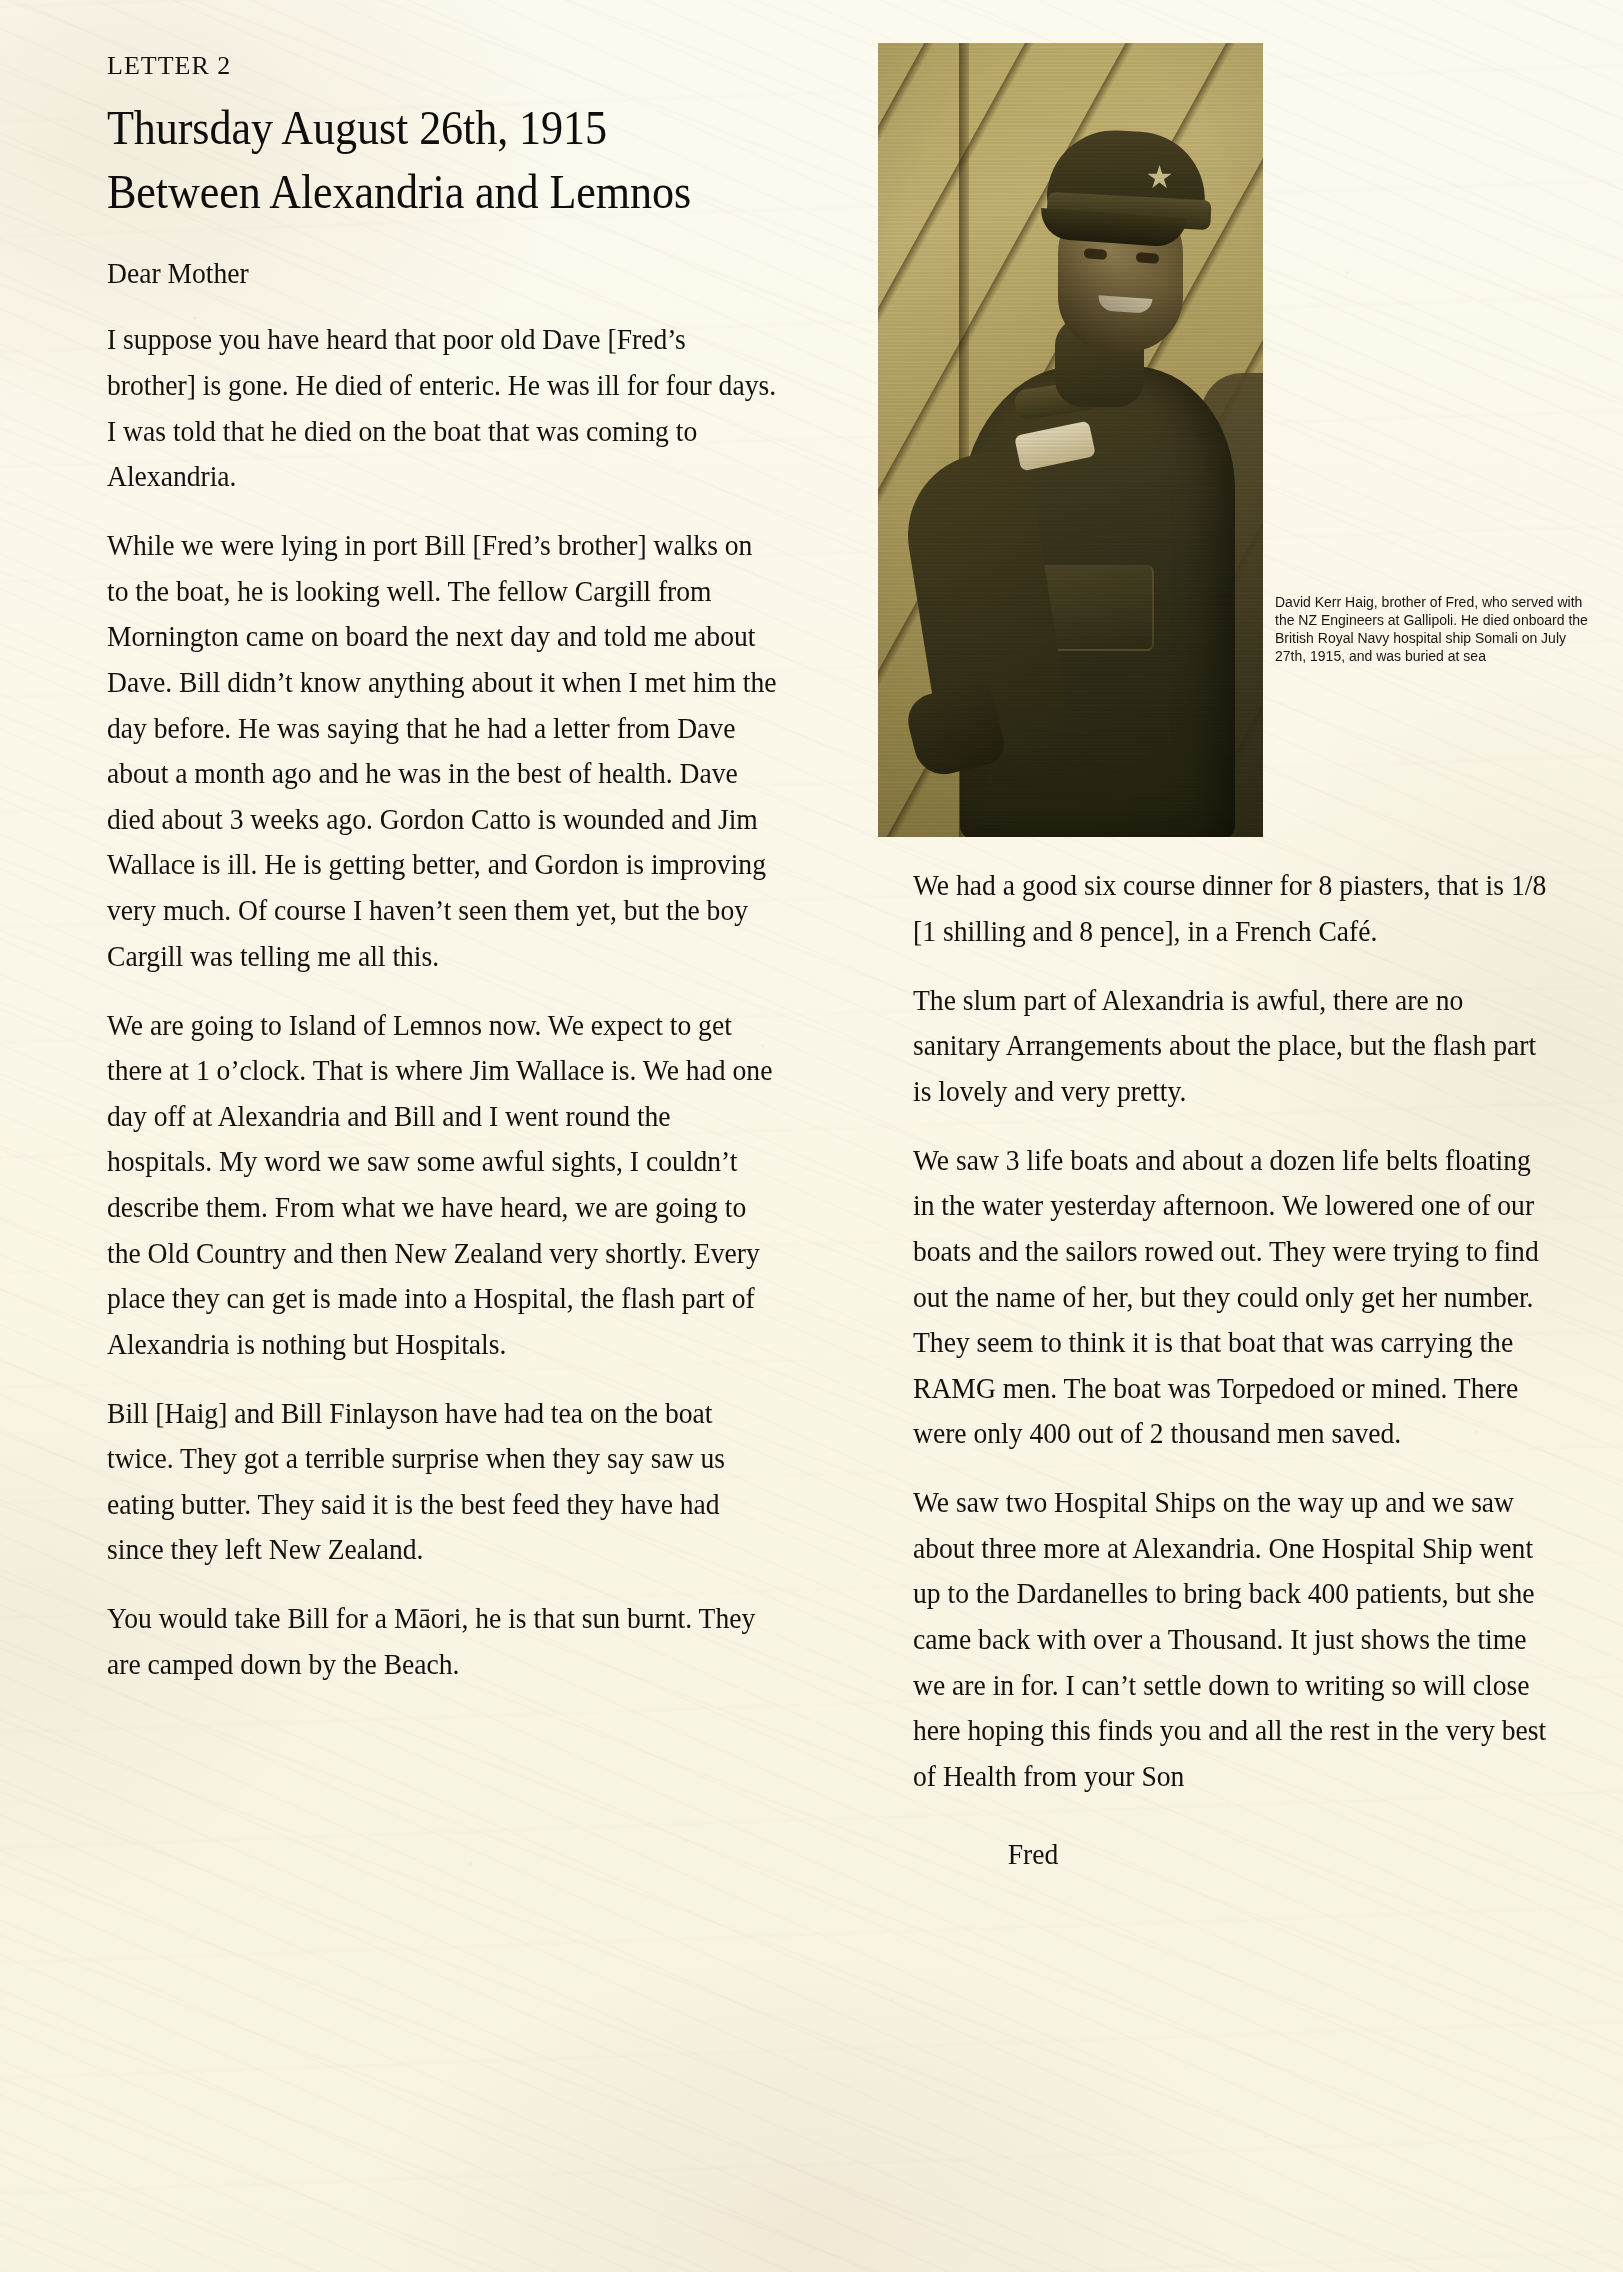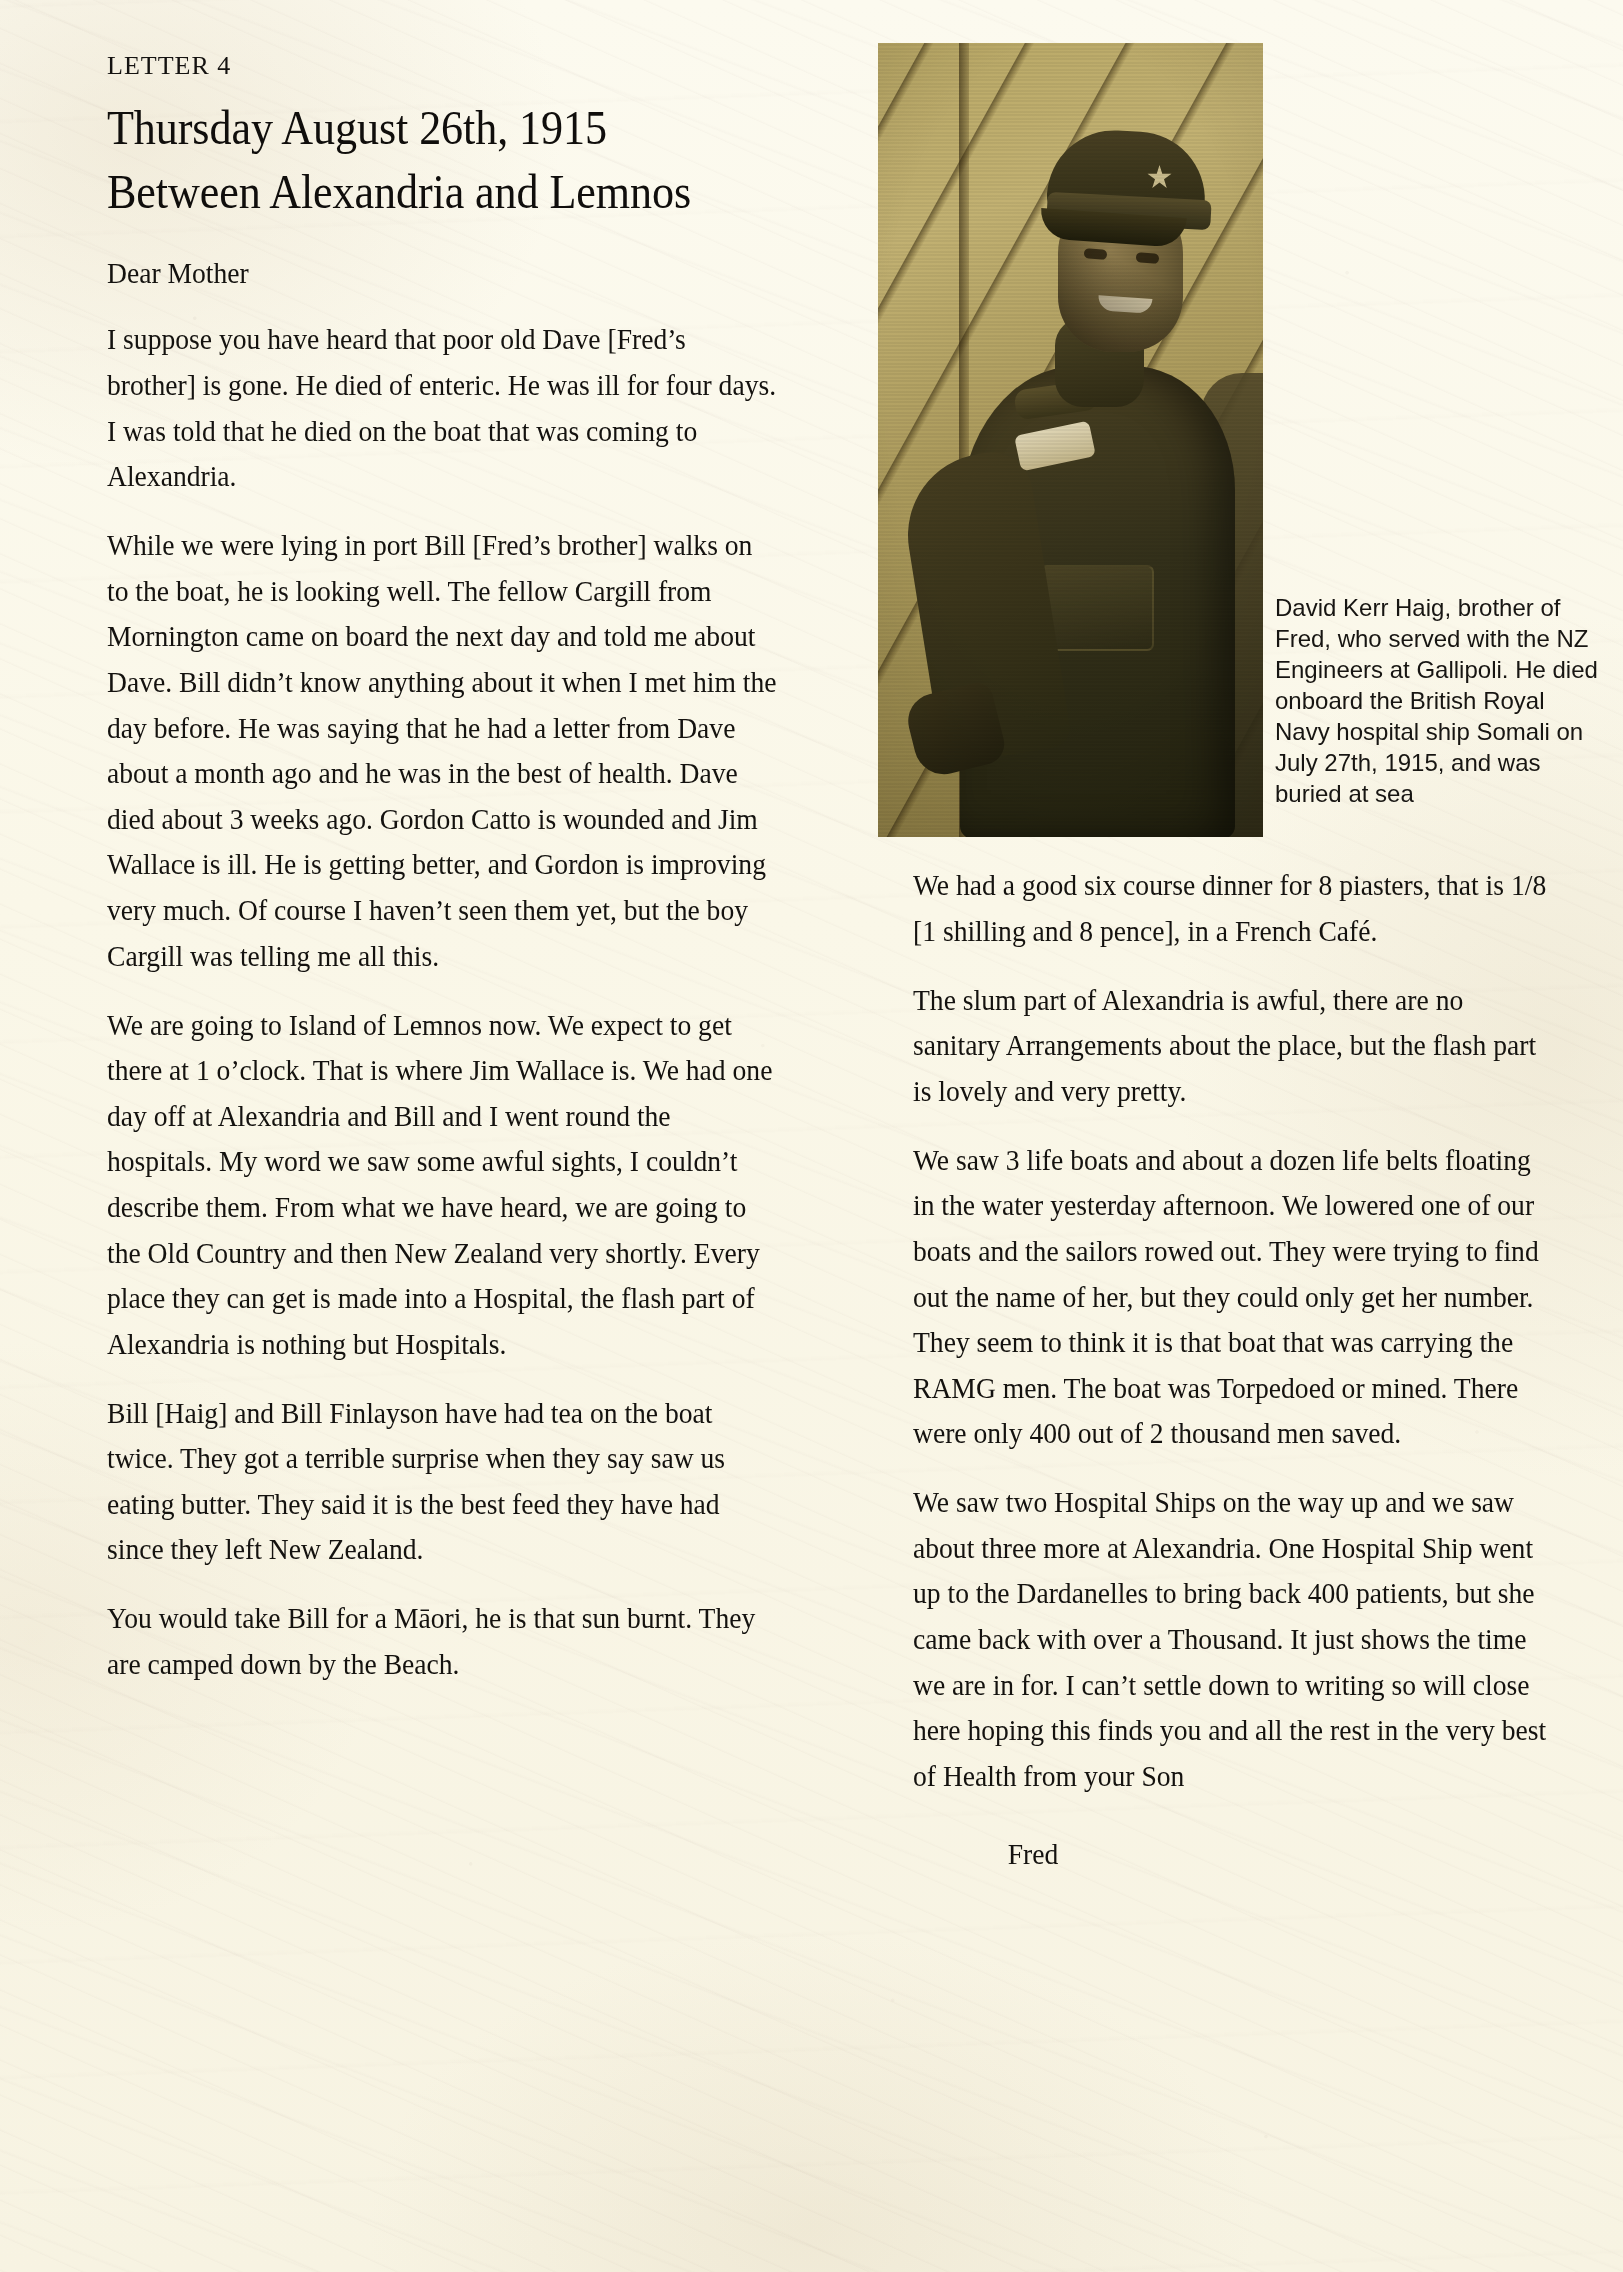--- a/index.html
+++ b/index.html
@@ -305,42 +305,42 @@
     opacity: 0.9;
   }
 
   
   .caption {
     position: absolute;
     left: 397px;
     top: 550px;
     width: 323px;
     font-family: "Liberation Sans", "DejaVu Sans", sans-serif;
-    font-size: 24px;
+    font-size: 14px;
     line-height: 1.29;
     color: #171512;
   }
 
   .right-column-text { margin-top: 25px; margin-left: 35px; }
 </style>
 </head>
 <body>
 
 <div id="paper-texture">
   <div class="tint"></div>
   <div class="strokes"></div>
   <div class="speckle"></div>
 </div>
 
 <div id="page">
   <div id="columns">
 
     <div class="column">
 
-      <div class="eyebrow">LETTER 4</div>
+      <div class="eyebrow">LETTER 2</div>
 
       <h1 class="headline">Thursday August 26th, 1915 Between Alexandria and Lemnos</h1>
 
       <div class="salutation">Dear Mother</div>
 
       <p class="body">I suppose you have heard that poor old Dave [Fred’s brother] is gone. He died of enteric.  He was ill for four days. I was told that he died on the boat that was coming to Alexandria.</p>
       <p class="body">While we were lying in port Bill [Fred’s brother] walks on to the boat, he is looking well. The fellow Cargill from Mornington came on board the next day and told me about Dave. Bill didn’t know anything about it when I met him the day before.  He was saying that he had a letter from Dave about a month ago and he was in the best of health. Dave died about 3 weeks ago.  Gordon Catto is wounded and Jim Wallace is ill. He is getting better, and Gordon is improving very much. Of course I haven’t seen them yet, but the boy Cargill was telling me all this.</p>
       <p class="body">We are going to Island of Lemnos now.  We expect to get there at 1 o’clock. That is where Jim Wallace is.  We had one day off at Alexandria and Bill and I went round the hospitals. My word we saw some awful sights, I couldn’t describe them.  From what we have heard, we are going to the Old Country and then New Zealand very shortly.  Every place they can get is made into a Hospital, the flash part of Alexandria is nothing but Hospitals.</p>
       <p class="body">Bill [Haig] and Bill Finlayson have had tea on the boat twice. They got a terrible surprise when they say saw us eating butter. They said it is the best feed they have had since they left New Zealand.</p>
       <p class="body">You would take Bill for a Māori, he is that sun burnt. They are camped down by the Beach.</p>

